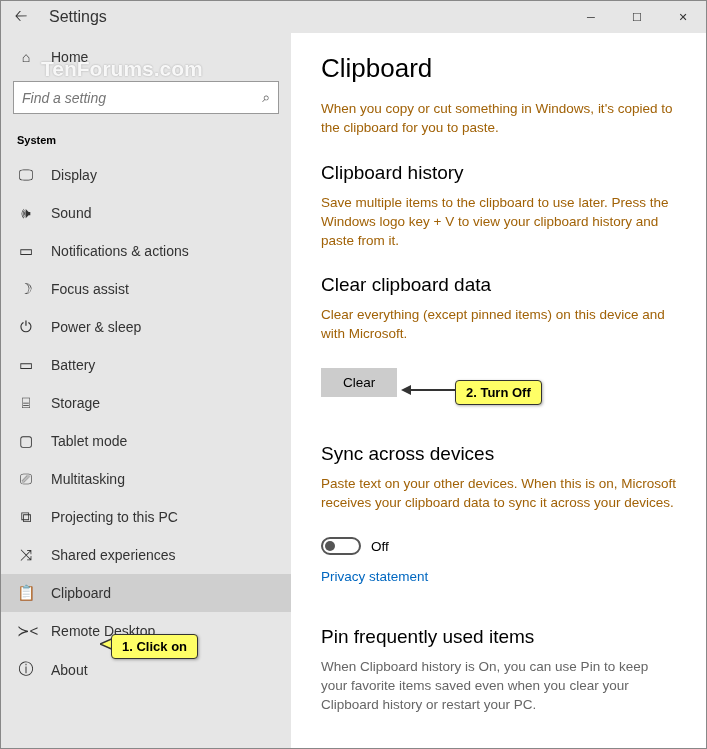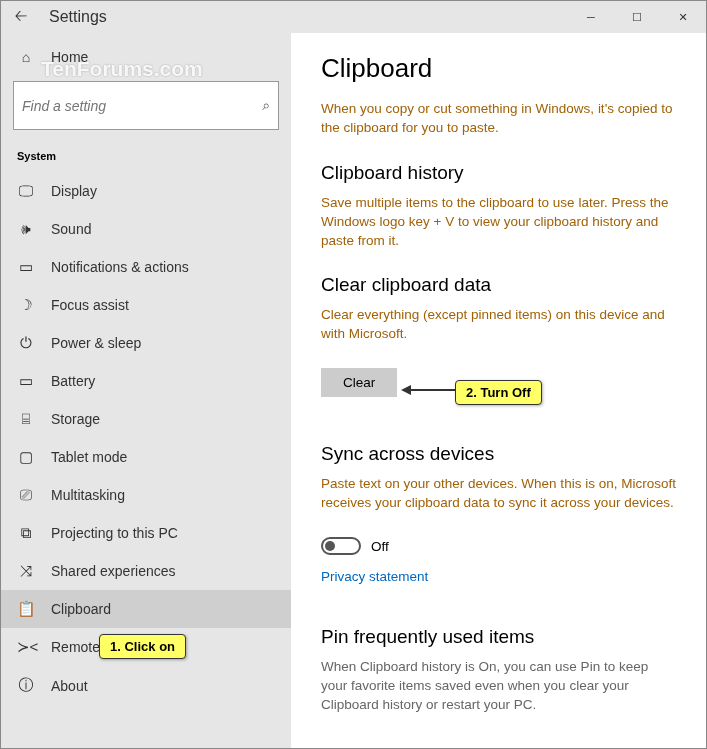--- a/index.html
+++ b/index.html
@@ -7,21 +7,21 @@
 .titlebar { height: 32px; display: flex; align-items: center; background: #e6e6e6; }
 .titlebar .back { width: 40px; text-align: center; font-size: 16px; color: #333; cursor: pointer; }
 .titlebar .title { font-size: 16px; color: #333; padding-left: 8px; }
 .titlebar .spacer { flex: 1; }
 .titlebar .winbtn { width: 46px; height: 32px; display: flex; align-items: center; justify-content: center; font-size: 11px; color: #333; cursor: pointer; }
 .container { display: flex; height: calc(100% - 32px); }
 .sidebar { width: 290px; background: #e6e6e6; padding: 8px 0 0 0; overflow-y: auto; }
 .home-row { display: flex; align-items: center; padding: 8px 16px; gap: 16px; cursor: pointer; }
 .home-row .icon { width: 18px; text-align: center; font-size: 14px; color: #333; }
 .home-row .label { font-size: 14px; color: #333; }
-.searchbox { margin: 8px 12px 14px 12px; border: 1px solid #999; background: #fff; height: 49px; display: flex; align-items: center; padding: 0 8px; }
+.searchbox { margin: 8px 12px 14px 12px; border: 1px solid #999; background: #fff; height: 33px; display: flex; align-items: center; padding: 0 8px; }
 .searchbox input { flex: 1; border: none; outline: none; font-size: 14px; background: transparent; font-style: italic; color: #666; }
 .searchbox .sicon { color: #666; font-size: 14px; }
 .section-header { font-size: 11px; font-weight: 600; padding: 6px 16px 10px 16px; color: #000; }
 .nav-item { display: flex; align-items: center; padding: 10px 16px; gap: 16px; cursor: pointer; position: relative; color: #333; }
 .nav-item.selected { background: #cfcfcf; }
 .nav-item .icon { width: 18px; text-align: center; font-size: 15px; }
 .nav-item .label { font-size: 14px; }
 .main { flex: 1; background: #fff; padding: 20px 30px 20px 30px; overflow-y: auto; color: #000; }
 .main h1 { font-size: 26px; font-weight: 400; margin-bottom: 16px; }
 .main p.desc { font-size: 13.5px; color: #a16207; margin-bottom: 24px; line-height: 1.4; max-width: 360px; }
@@ -151,21 +151,21 @@
     <div class="section-block">
       <h2>Pin frequently used items</h2>
       <p class="desc" style="color:#666">When Clipboard history is On, you can use Pin to keep your favorite items saved even when you clear your Clipboard history or restart your PC.</p>
 
     </div>
   </div>
 </div>
 
 <div class="watermark">TenForums.com</div>
 
-<div class="callout" style="top:633px; left:98px;">1. Click on</div>
+<div class="callout" style="top:633px; left:110px;">1. Click on</div>
 <svg style="position:absolute; top:636px; left:99px; z-index:9;" width="20" height="14">
   <polygon points="0,7 16,0 16,14" fill="#ffff66" stroke="#333" stroke-width="1.5"></polygon>
 </svg>
 
 <div class="callout" style="top:379px; left:454px;">2. Turn Off</div>
 <svg style="position:absolute; top:382px; left:400px; z-index:9;" width="58" height="14">
   <line x1="56" y1="7" x2="6" y2="7" stroke="#333" stroke-width="2"></line>
   <polygon points="0,7 10,2 10,12" fill="#333"></polygon>
 </svg>
 

